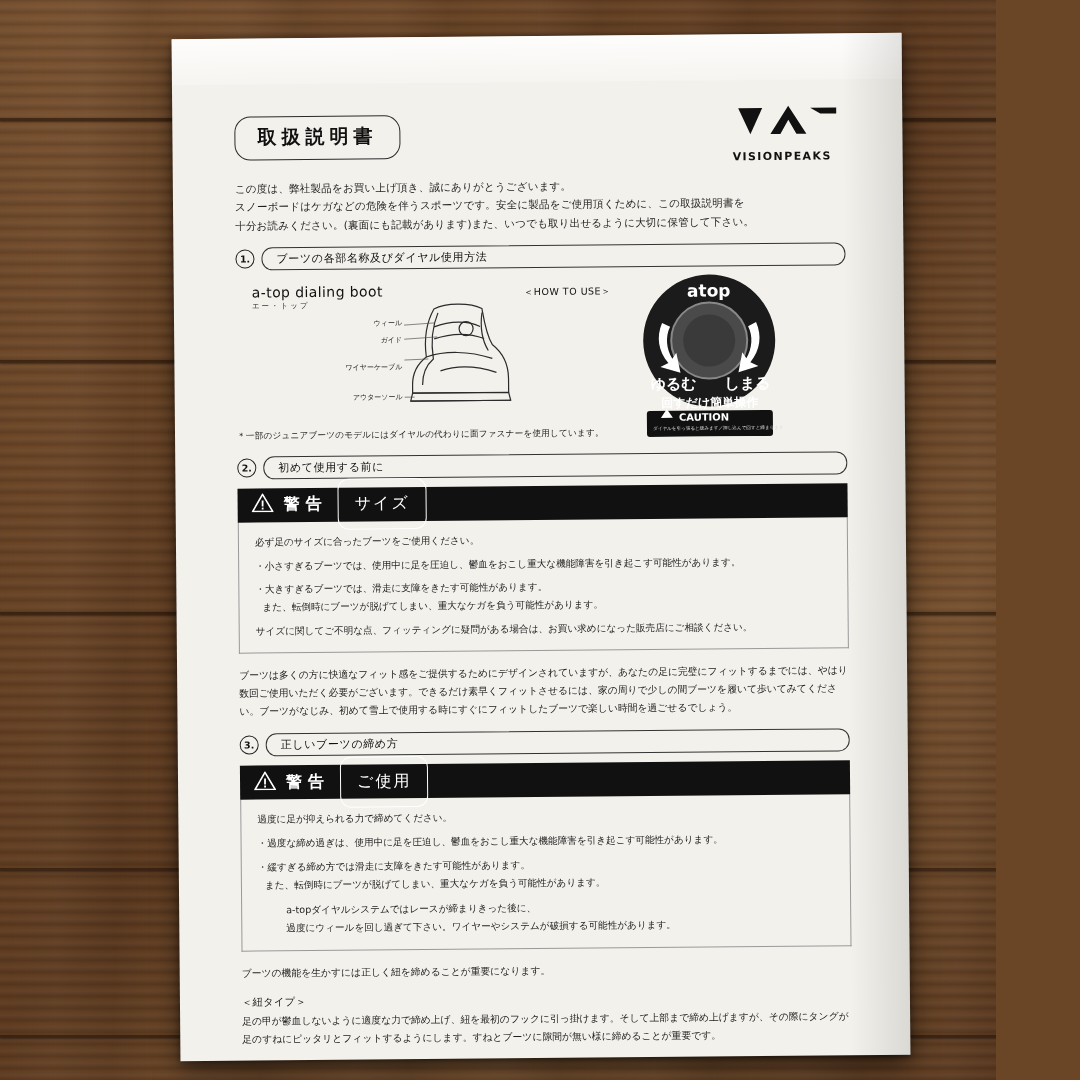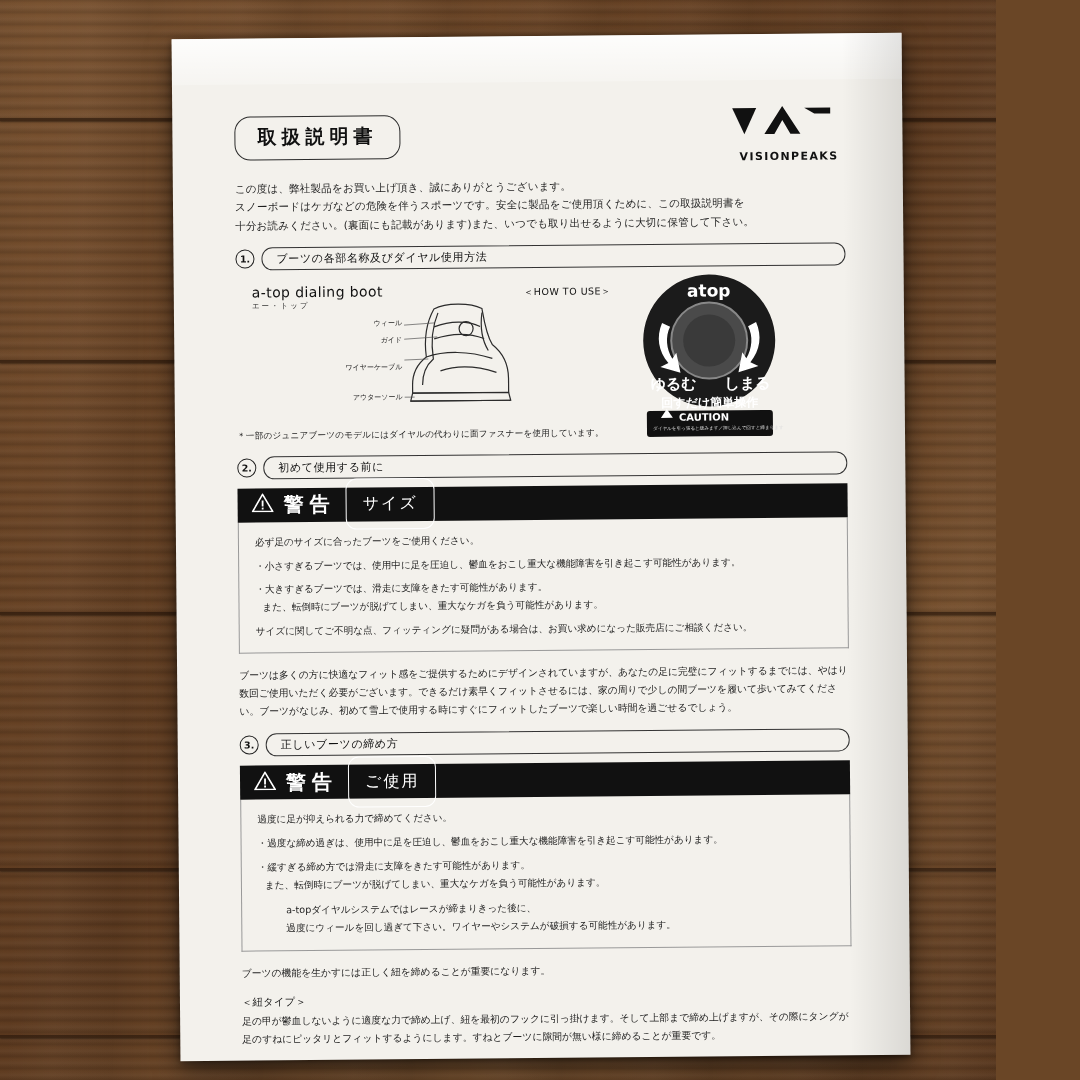--- a/index.html
+++ b/index.html
@@ -50,21 +50,21 @@
   
   .hdr{display:flex;align-items:center;justify-content:space-between;}
   .title-box{
     border:1.6px solid #2a2a2a;border-radius:16px;
     padding:7px 22px 9px 22px;display:inline-block;
   }
   .title-box .t{
     font-size:19px;font-weight:bold;letter-spacing:5px;color:#111;
     font-family:"DejaVu Sans","Liberation Sans",sans-serif;
   }
-  .brand{text-align:right;margin-right:6px;}
+  .brand{text-align:left;}
   .brand .mark{display:block;margin:0 auto 3px auto;}
   .brand .bname{font-size:11px;letter-spacing:1.4px;color:#111;font-weight:bold;}
 
   
   p.lead{
     margin:12px 0 0 0;font-size:10.5px;line-height:1.55;color:#1d1d1d;
     letter-spacing:.2px;
   }
   .sec{margin-top:14px;}
   .sec-head{display:flex;align-items:center;gap:7px;}
@@ -89,21 +89,21 @@
   .bootimg{position:absolute;left:168px;top:24px;}
   .dialimg{position:absolute;left:380px;top:-4px;}
   .footnote{font-size:8.6px;color:#1d1d1d;margin-top:2px;letter-spacing:.2px;}
 
   
   .warnwrap{margin-top:9px;}
   .warnbar{
     background:#111;color:#fff;height:34px;display:flex;align-items:center;
     padding:0 14px;gap:10px;position:relative;
   }
-  .warnbar .wtxt{font-size:20px;font-weight:bold;letter-spacing:6px;}
+  .warnbar .wtxt{font-size:16px;font-weight:bold;letter-spacing:6px;}
   .warnbar .chip{
     border:1.2px solid #fff;border-radius:11px;padding:14px 16px;font-size:16px;letter-spacing:2px;
   }
   .warnbody{
     border:1px solid #999;border-top:none;padding:11px 16px 13px 16px;
     font-size:9.6px;line-height:1.85;color:#1d1d1d;
   }
   .warnbody .lead1{margin:0 0 6px 0;}
   .warnbody ul{margin:0;padding:0;list-style:none;}
   .warnbody li{margin:0 0 6px 0;text-indent:-7px;padding-left:7px;}

